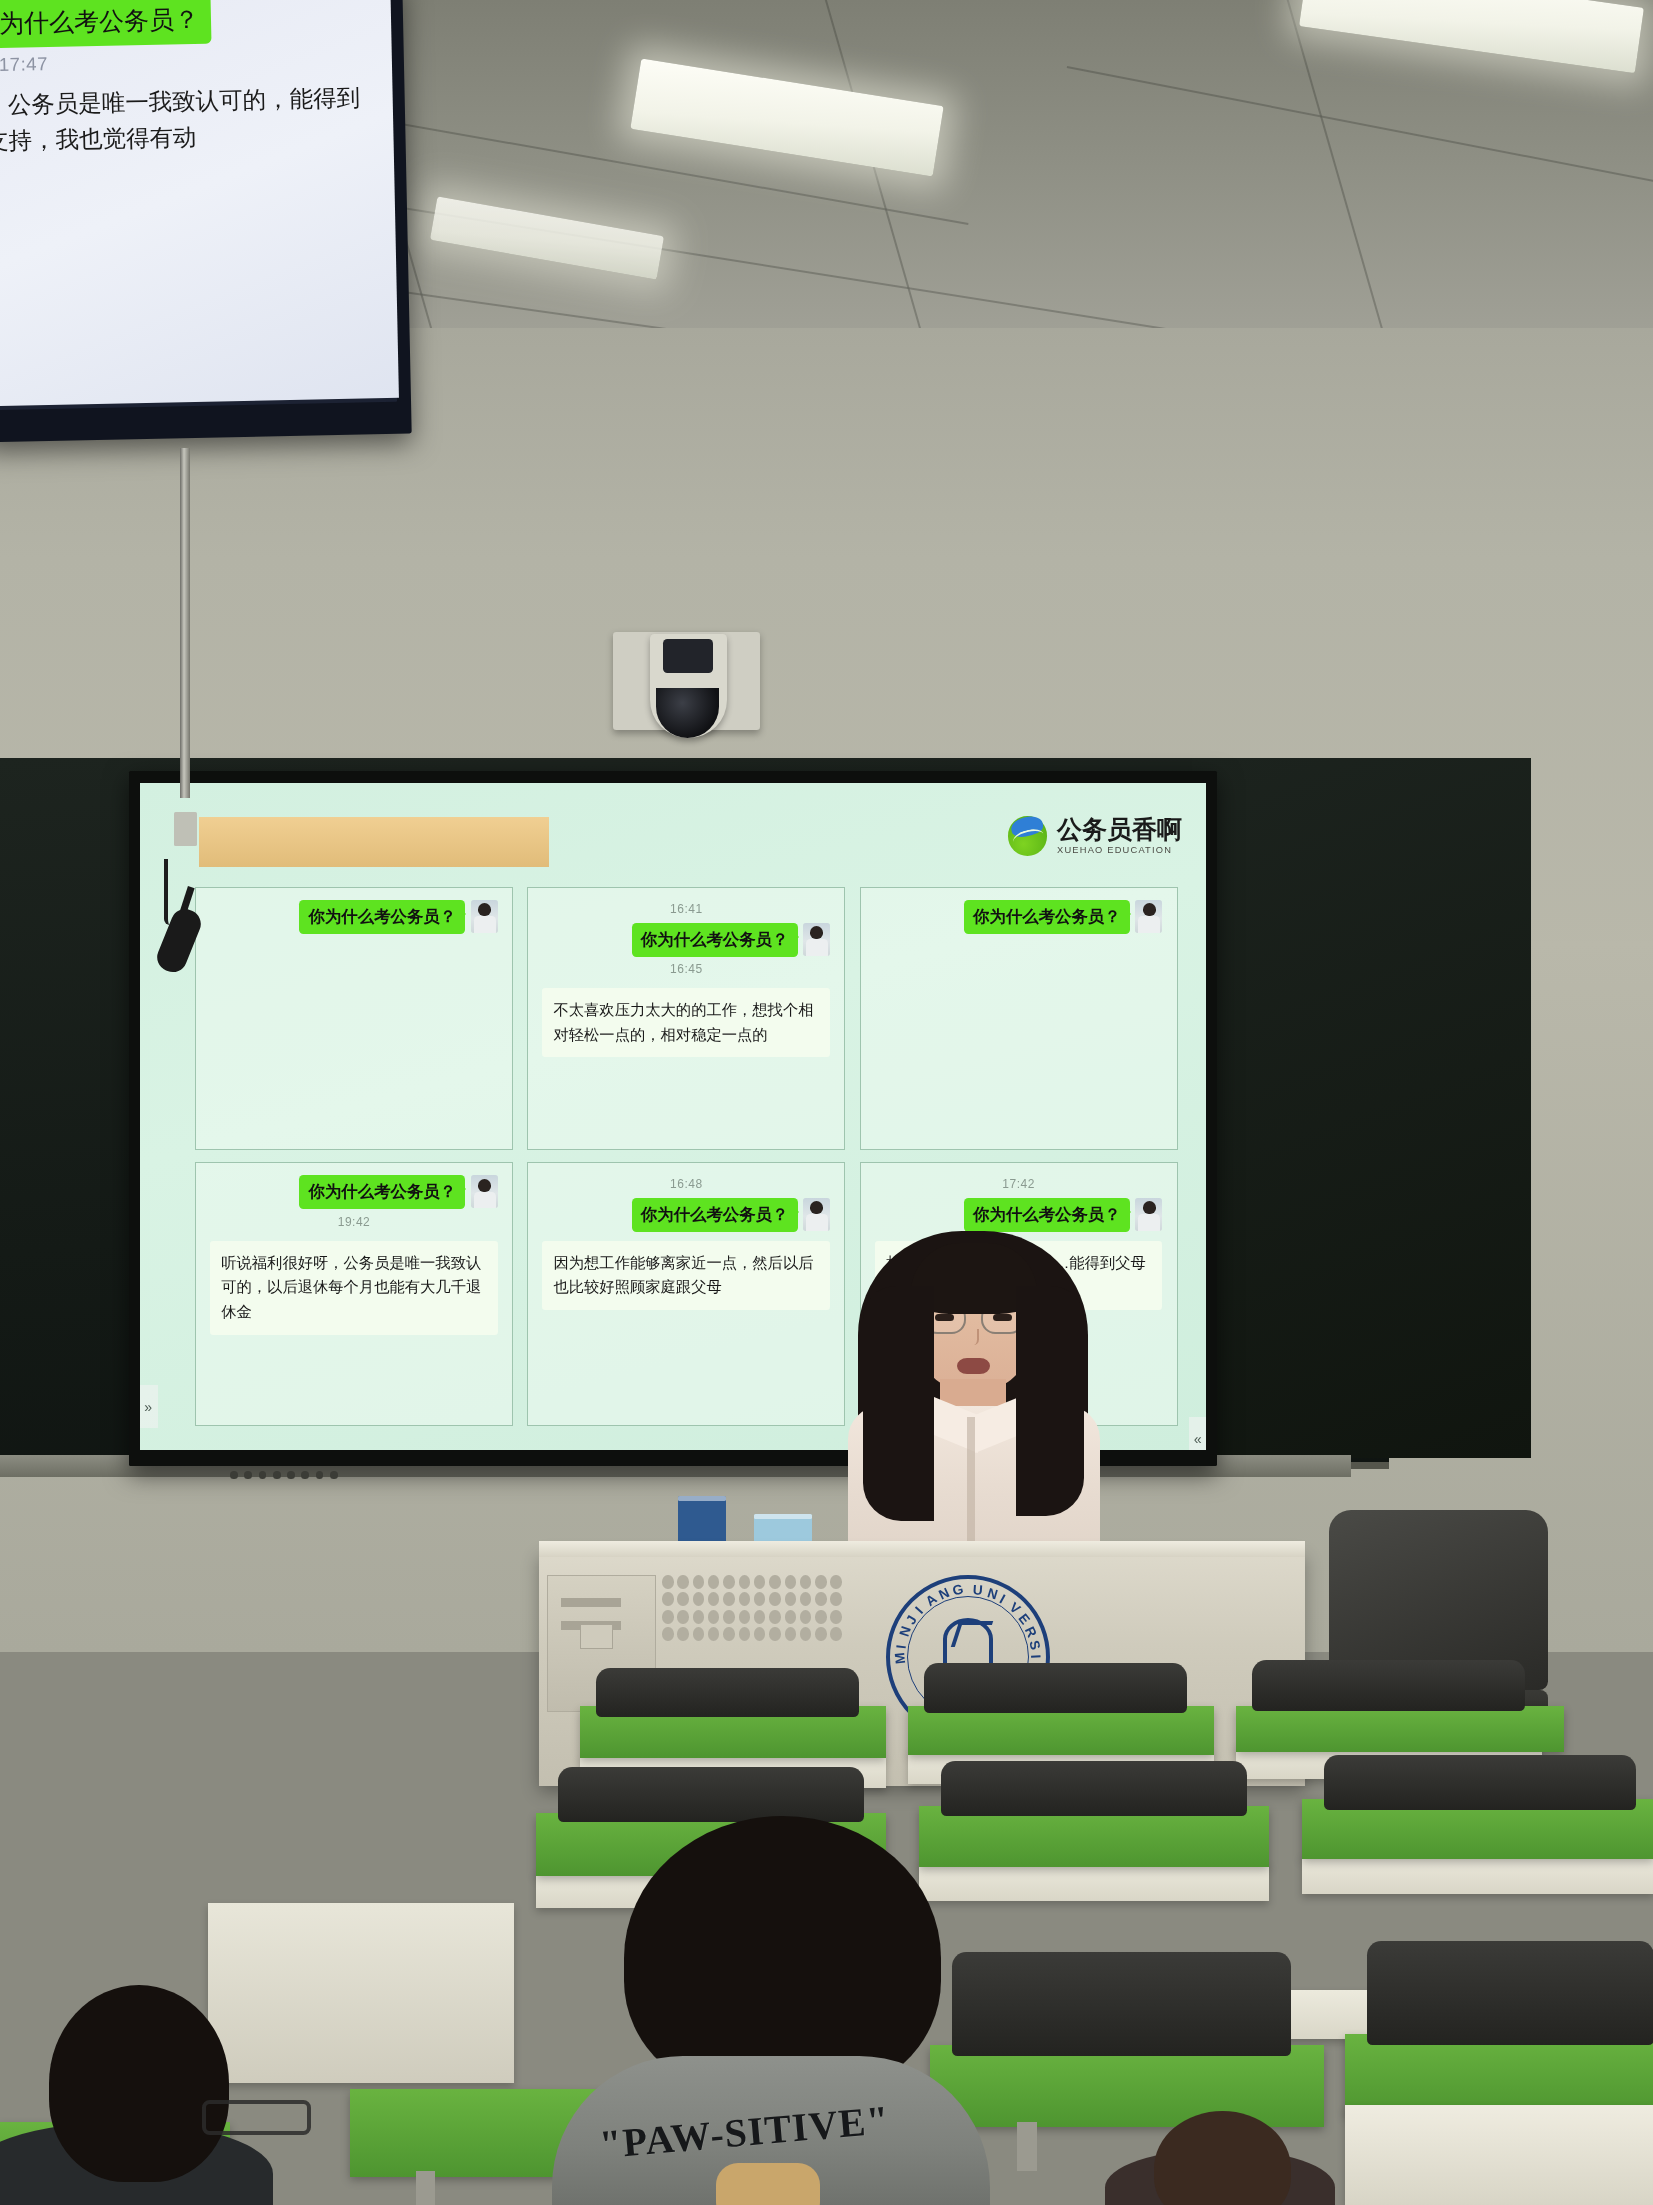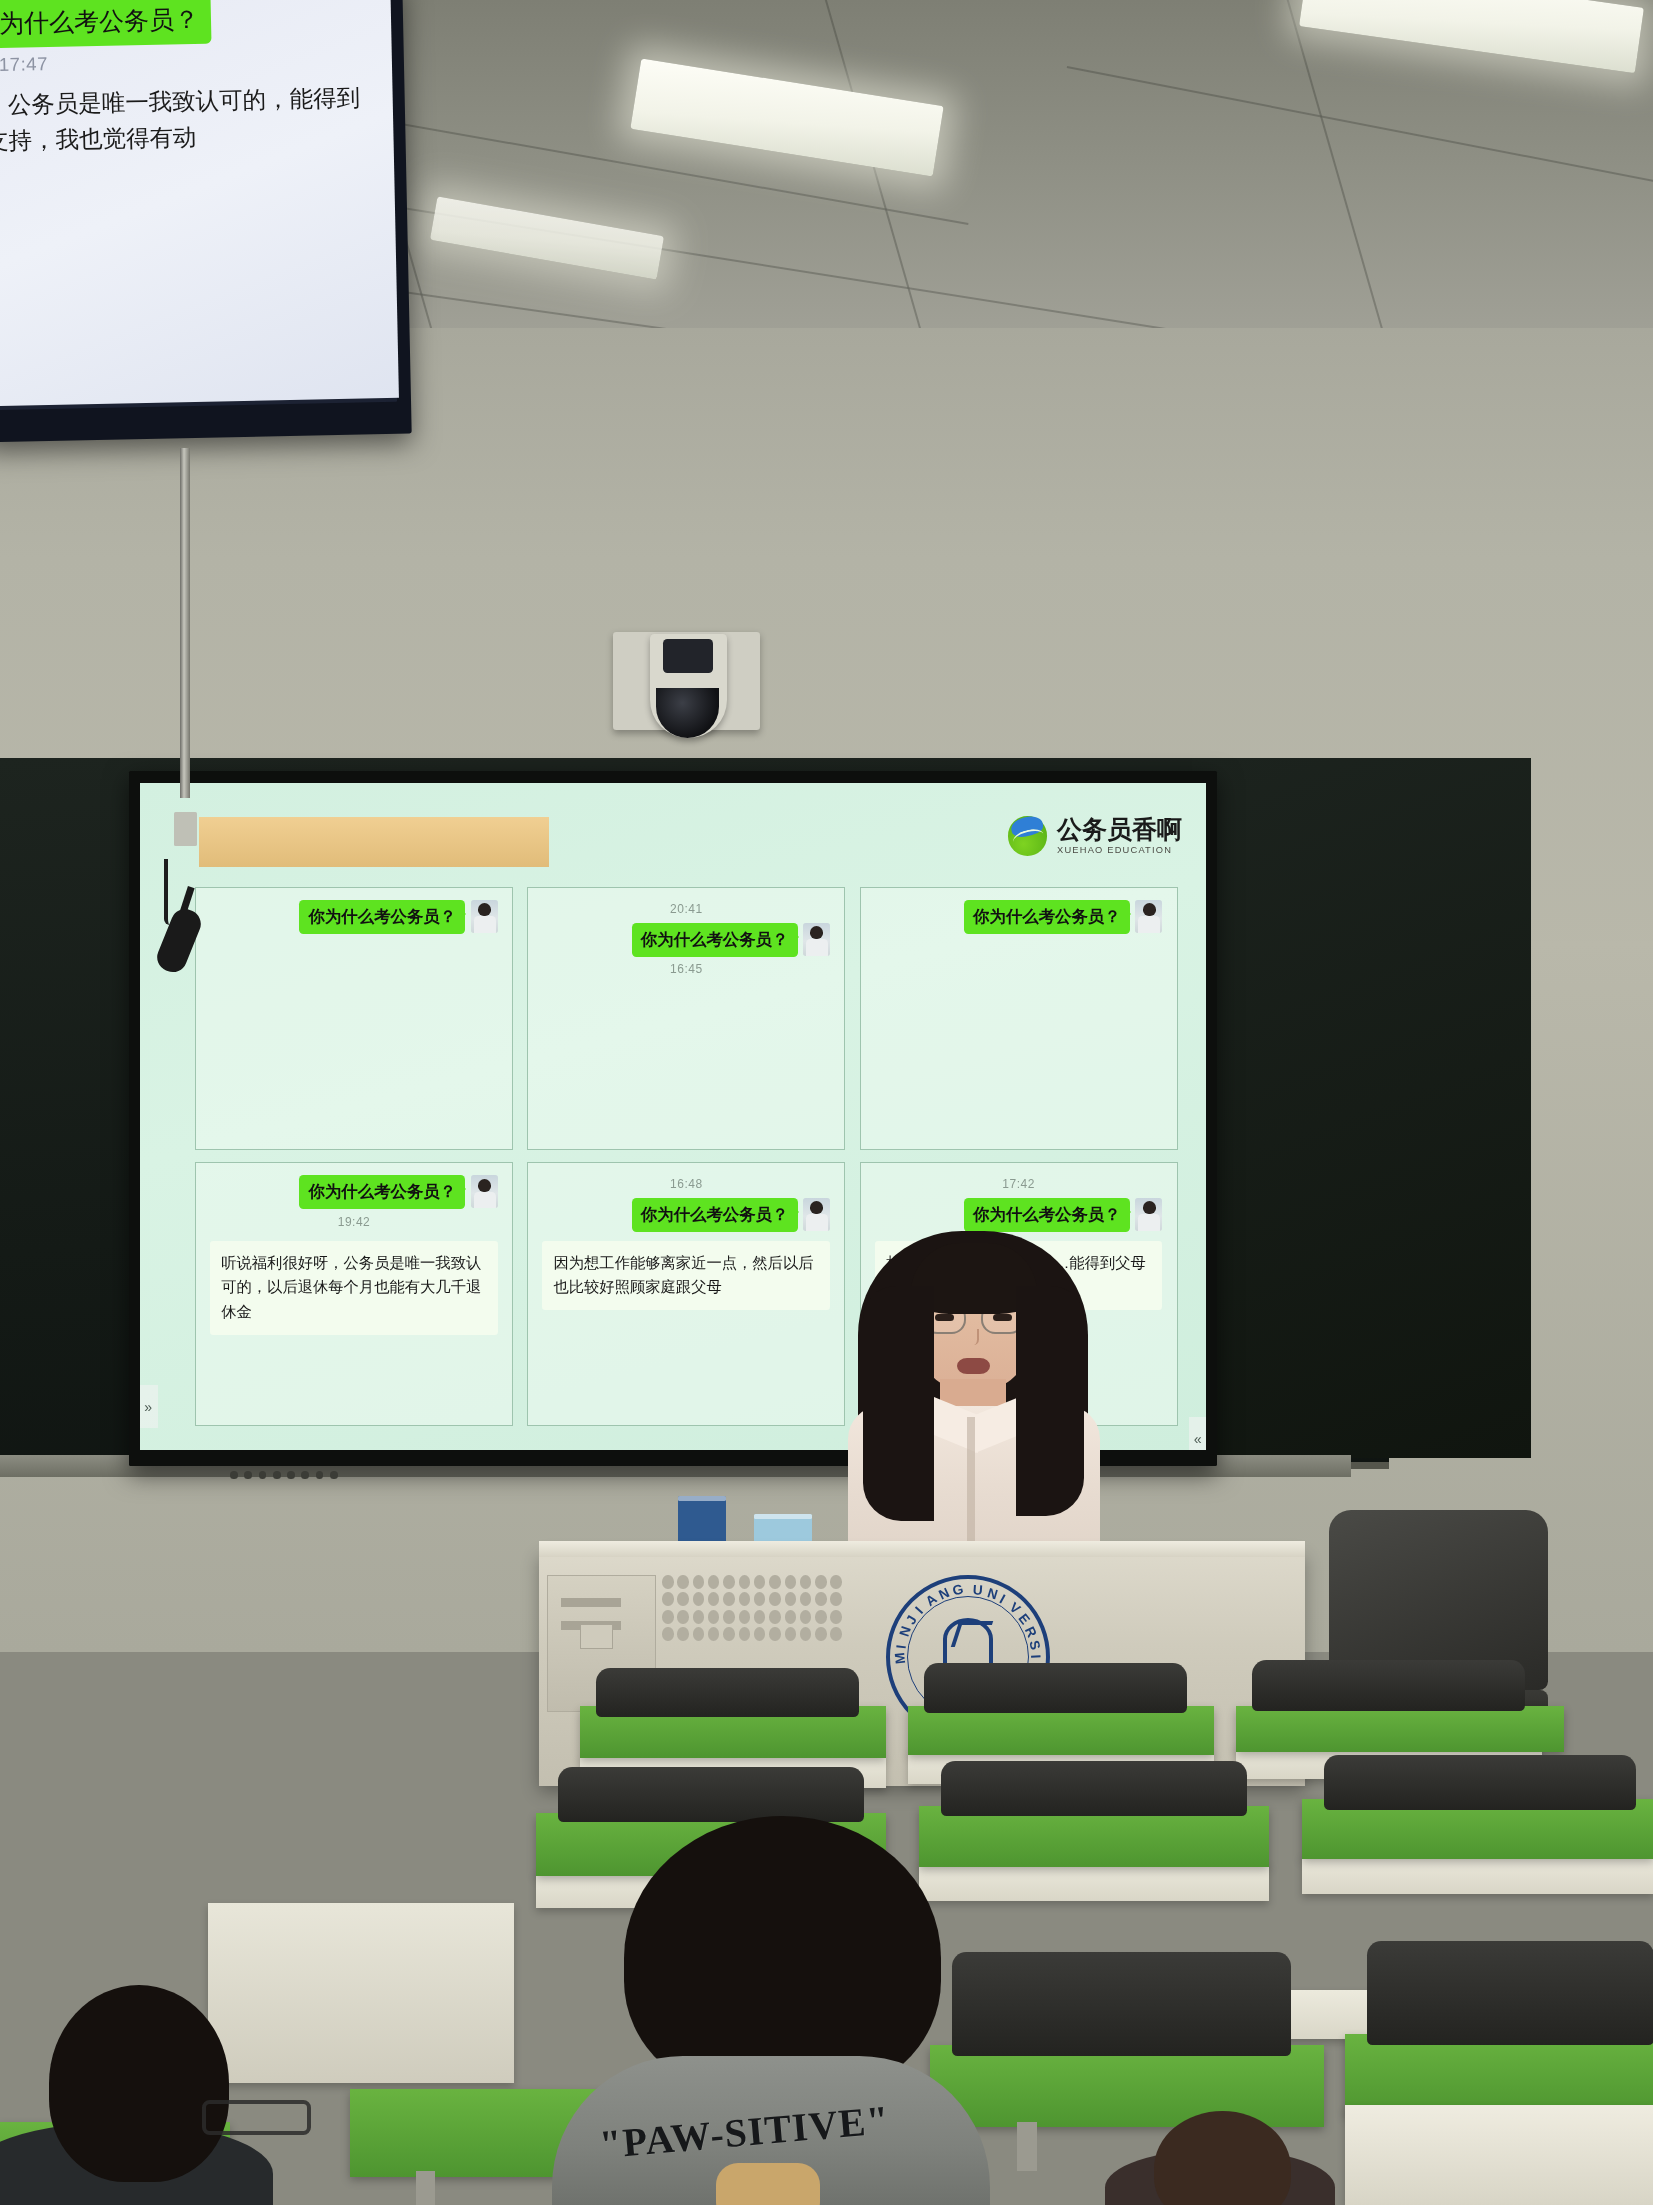--- a/index.html
+++ b/index.html
@@ -285,26 +285,27 @@
       <div class="grid">
 
         <div class="card">
           <div class="q-row">
             <div class="q-bubble">你为什么考公务员？</div>
             <div class="avatar"></div>
           </div>
         </div>
 
         <div class="card">
-          <div class="ts">20:41</div>
+          <div class="ts">16:41</div>
           <div class="q-row">
             <div class="q-bubble">你为什么考公务员？</div>
             <div class="avatar"></div>
           </div>
           <div class="ts">16:45</div>
+          <div class="a-bubble">不太喜欢压力太大的的工作，想找个相对轻松一点的，相对稳定一点的</div>
         </div>
 
         <div class="card">
           <div class="q-row">
             <div class="q-bubble">你为什么考公务员？</div>
             <div class="avatar"></div>
           </div>
         </div>
 
         <div class="card row2">

